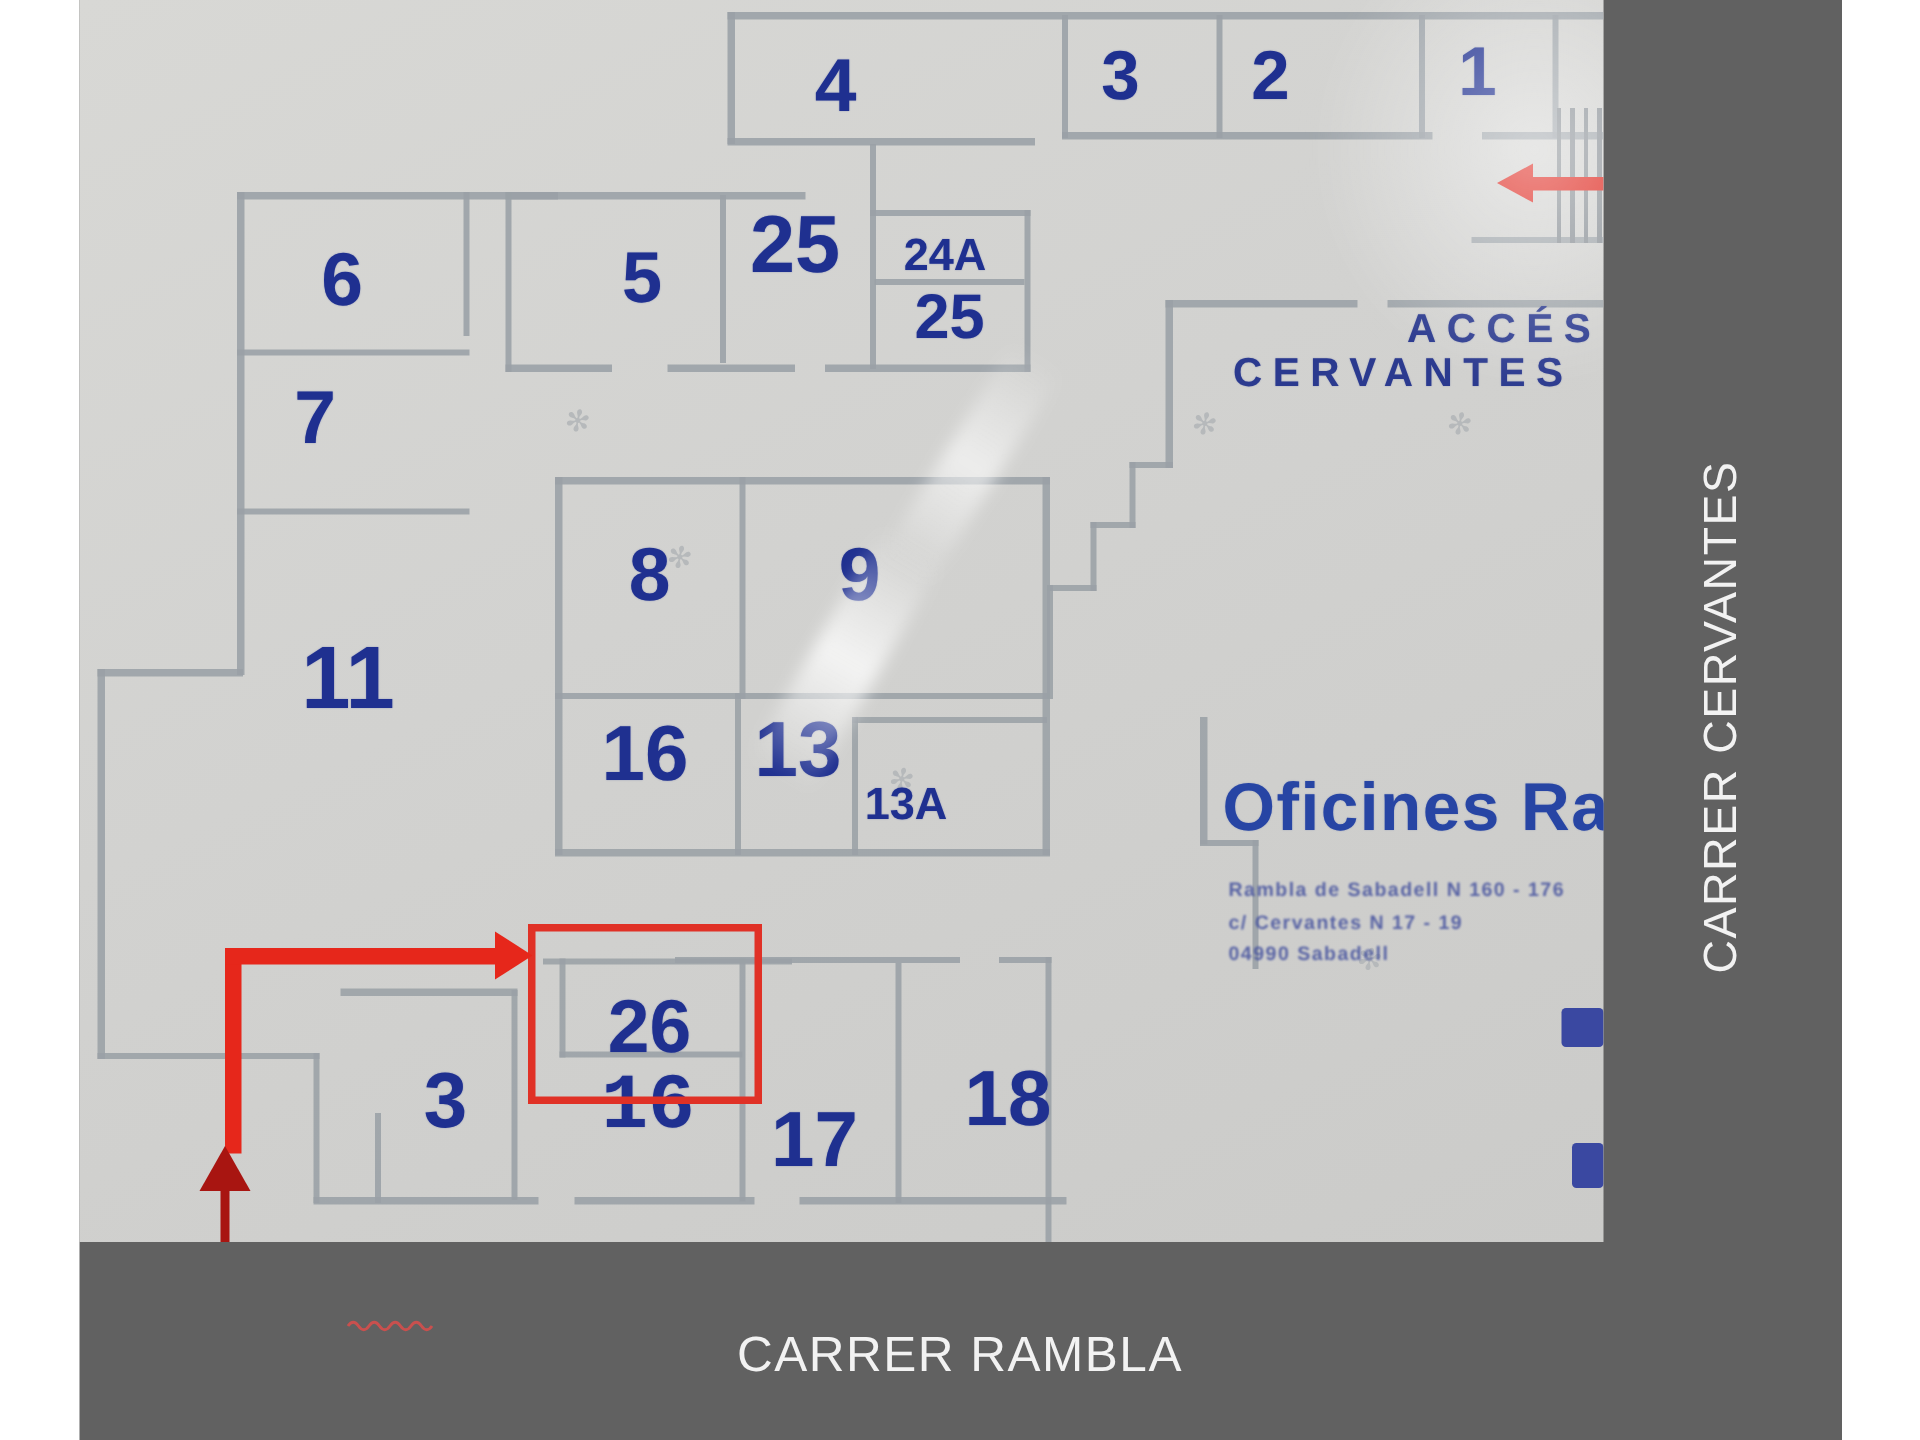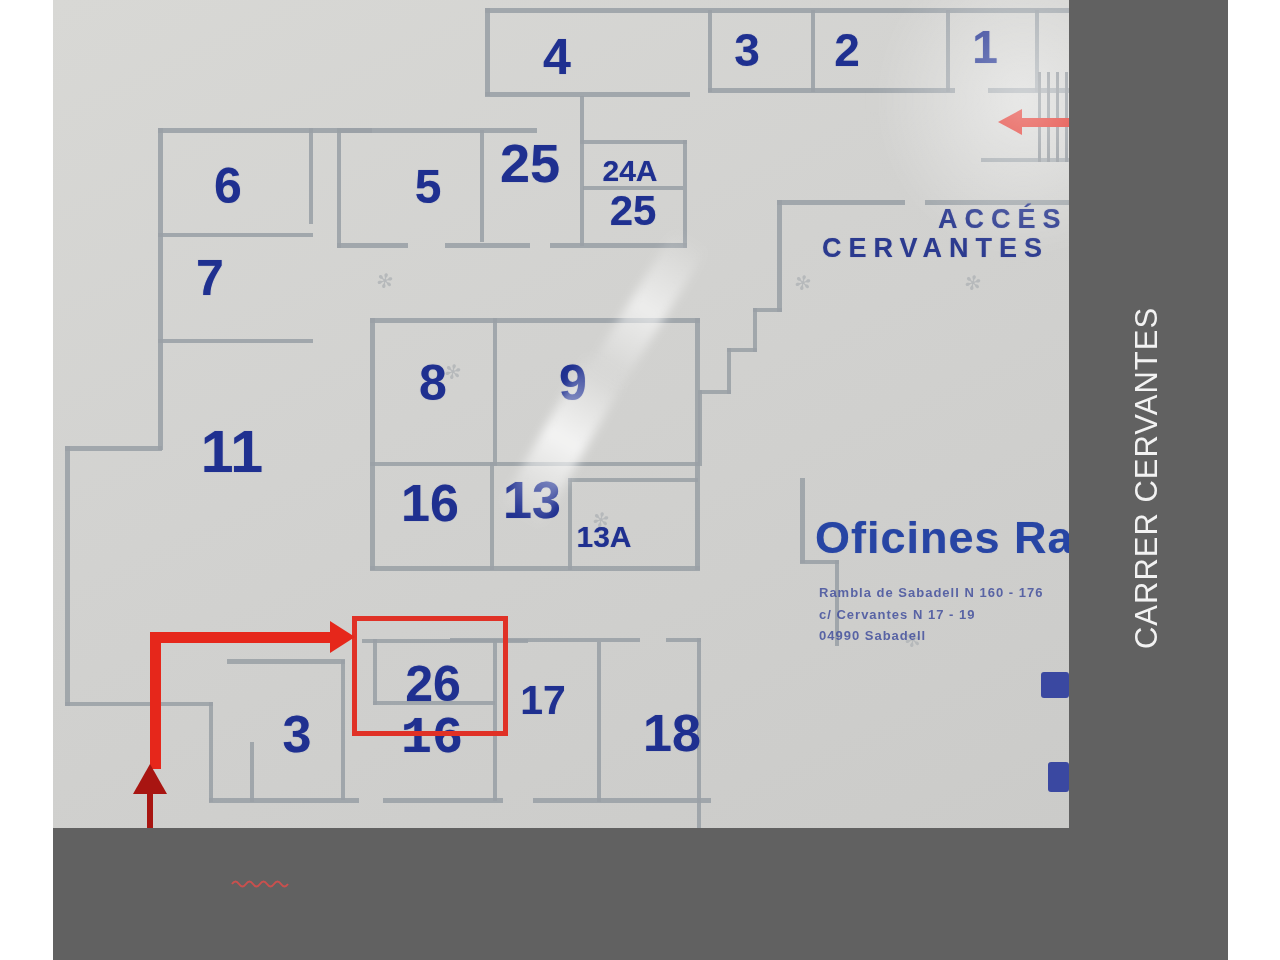--- a/index.html
+++ b/index.html
@@ -144,21 +144,21 @@
         <div class="room" style="left: 157px; top: 278px; font-size: 50px;">7</div>
         <div class="room" style="left: 380px; top: 383px; font-size: 50px;">8</div>
         <div class="room" style="left: 520px; top: 383px; font-size: 50px;">9</div>
         <div class="room" style="left: 179px; top: 452px; font-size: 59px;">11</div>
         <div class="room" style="left: 377px; top: 503px; font-size: 52px;">16</div>
         <div class="room" style="left: 479px; top: 500px; font-size: 52px;">13</div>
         <div class="room" style="left: 551px; top: 537px; font-size: 30px;">13A</div>
         <div class="room" style="left: 380px; top: 684px; font-size: 50px;">26</div>
         <div class="room" style="left: 244px; top: 734px; font-size: 52px;">3</div>
         <div class="room" style="left: 379px; top: 738px; font-size: 52px; font-family: Liberation Mono, monospace;">16</div>
-        <div class="room" style="left: 490px; top: 700px; font-size: 41px; text-align: center;">17</div>
+        <div class="room" style="left: 490px; top: 760px; font-size: 52px; text-align: center;">17</div>
         <div class="room" style="left: 619px; top: 733px; font-size: 52px;">18</div>
       </div>
 
     <div class="accessline" style="left:885px;top:204px">ACCÉS</div>
     <div class="accessline" style="left:769px;top:233px">CERVANTES</div>
 
     <div class="plan-title">Oficines Rambla</div>
     <div class="addr" style="top:585px">Rambla de Sabadell N 160 - 176</div>
     <div class="addr" style="top:607px">c/ Cervantes N 17 - 19</div>
     <div class="addr" style="top:628px">04990 Sabadell</div>
@@ -180,14 +180,15 @@
     <div class="glare" style="left:488px;top:350px;width:46px;height:180px;transform:rotate(30deg);
          background:linear-gradient(transparent,rgba(255,255,255,.75),transparent);filter:blur(5px)"></div>
     <div class="glare" style="left:575px;top:225px;width:38px;height:170px;transform:rotate(32deg);
          background:linear-gradient(transparent,rgba(255,255,255,.6),transparent);filter:blur(5px)"></div>
   </div>
 
   <svg class="squiggle" width="58" height="10" viewBox="0 0 58 10">
     <path d="M1 6 q3.5 -5 7 0 t7 0 t7 0 t7 0 t7 0 t7 0 t7 0 t7 0" fill="none" stroke="#c9504e" stroke-width="2"></path>
   </svg>
 
+  <div class="street-bottom">CARRER RAMBLA</div>
   <div class="street-right">CARRER CERVANTES</div>
 </div>
 
 </body></html>

